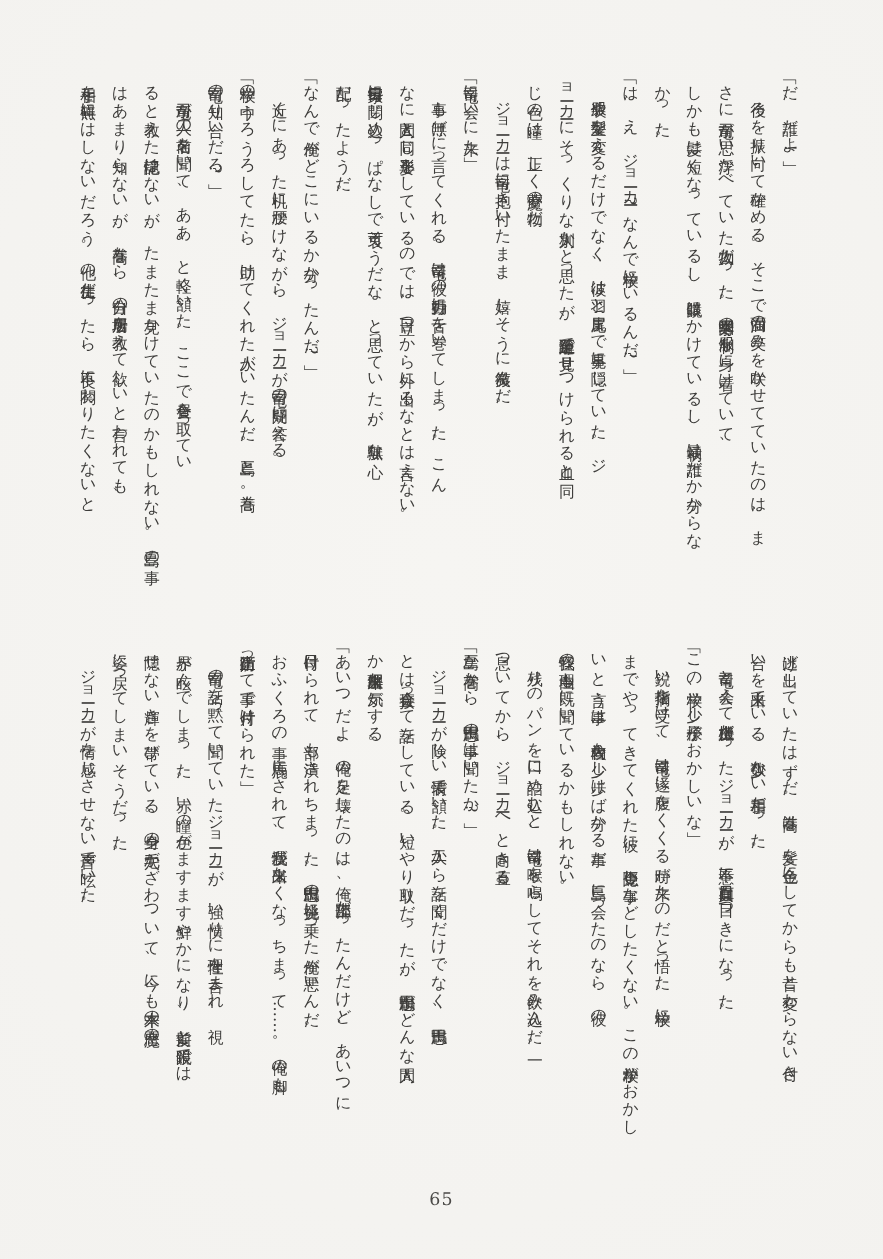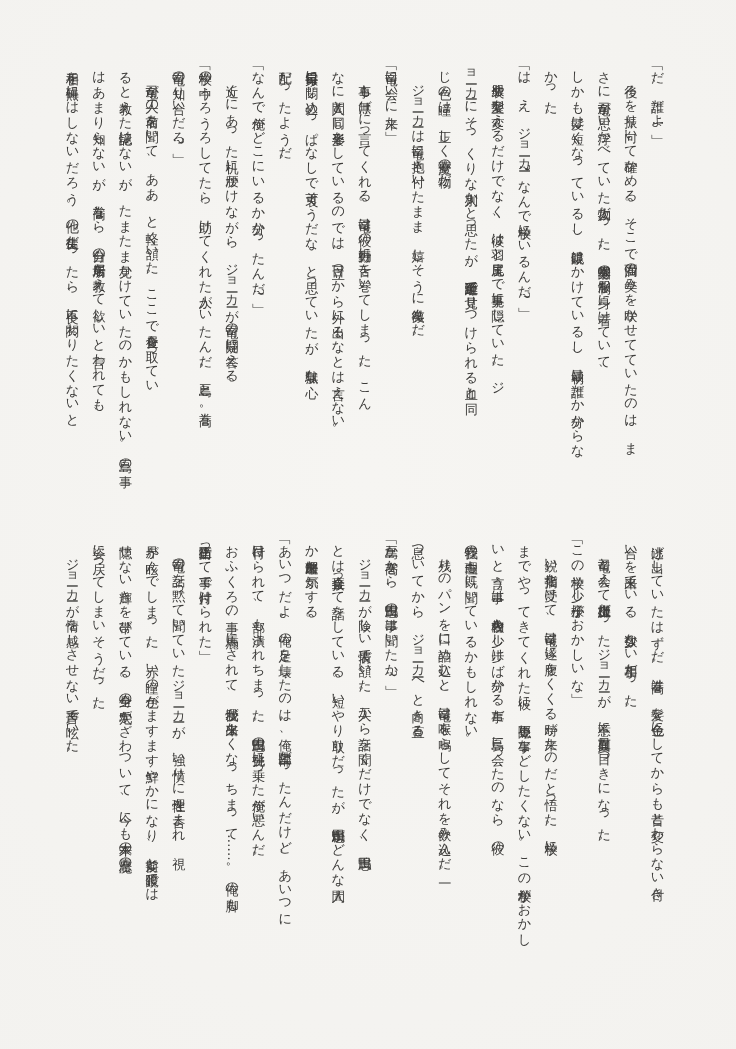--- a/index.html
+++ b/index.html
@@ -98,13 +98,14 @@
       <p class="line">「あいつだよ。俺の足を壊したのは。俺、陸上部だったんだけど、あいつに</p>
       <p class="line">目付けられて、部も潰されちまった。鴨志田の挑発に乗った俺が悪いんだ。</p>
       <p class="line">おふくろの事、馬鹿にされて、我慢が出来なくなっちまって……。俺の脚も、</p>
       <p class="line">正当防衛って事で片付けられた」</p>
       <p class="line">　竜司の話を黙って聞いていたジョーカーが、強い憤りに理性を呑まれ、視</p>
       <p class="line">界が眩んでしまった。赤い瞳の色がますます鮮やかになり、前髪と眼鏡では</p>
       <p class="line">隠せない輝きを帯びている。全身の毛穴がざわついて、今にも本来の悪魔の</p>
       <p class="line">姿に戻ってしまいそうだった。</p>
       <p class="line">　ジョーカーが情を感じさせない声音で呟いた。</p>
     </div>
+  <div class="page-number">65</div>
 </div>
 
 </body></html>

